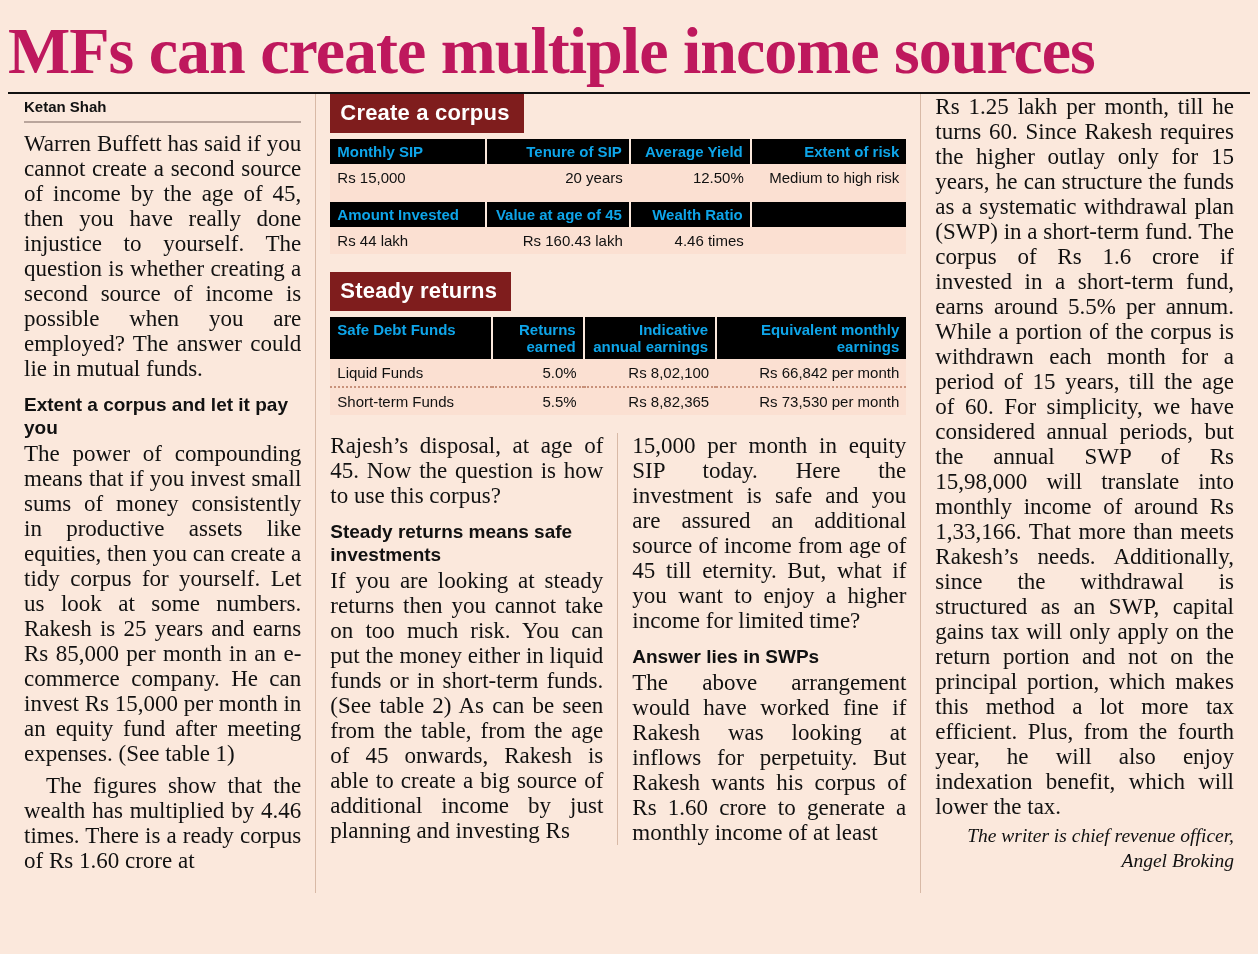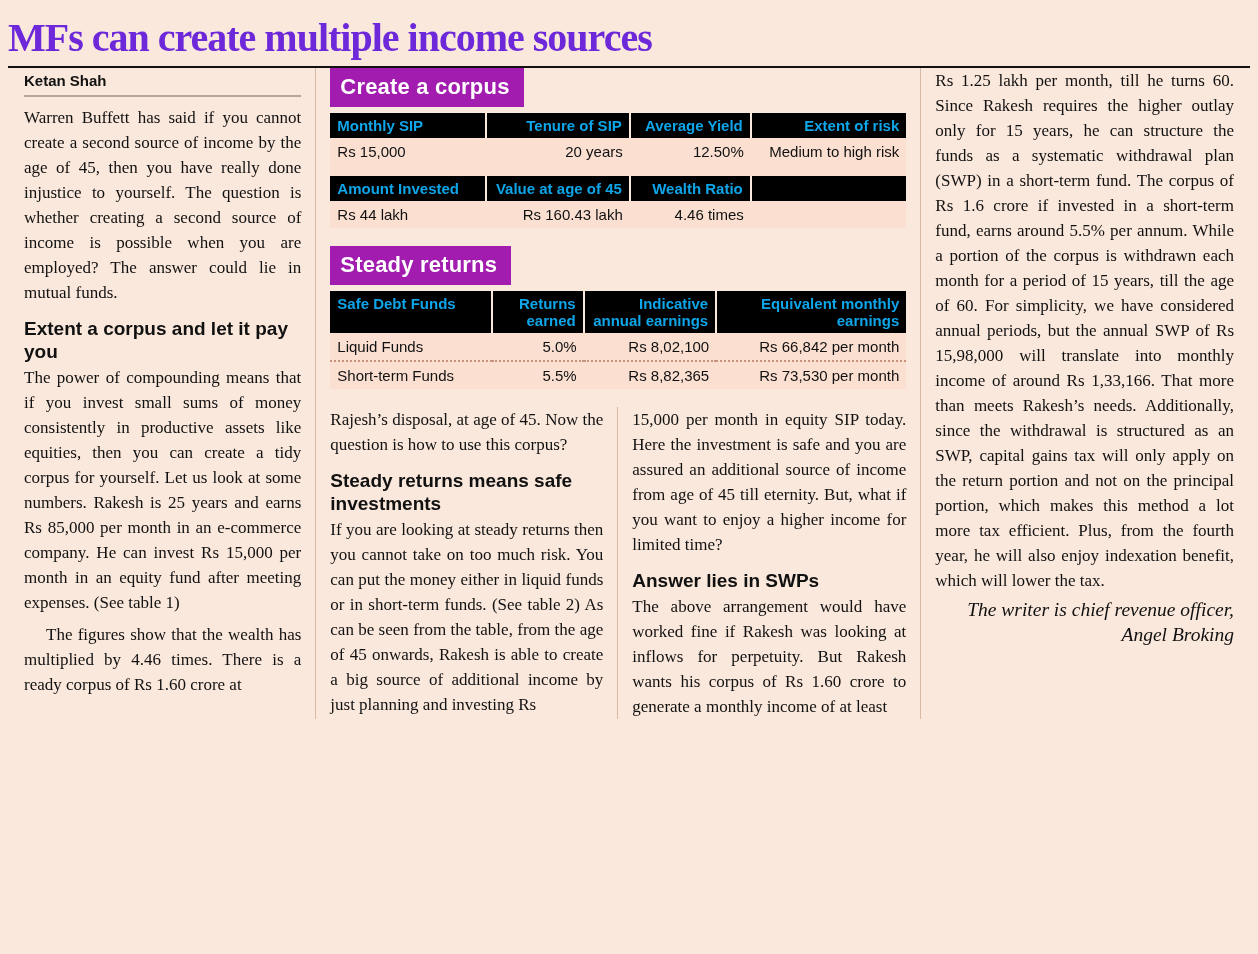--- a/index.html
+++ b/index.html
@@ -17,25 +17,25 @@
   .page {
     position: relative;
     width: 1258px;
     height: 954px;
     padding: 0;
     box-sizing: border-box;
   }
   .headline {
     font-family: "Liberation Serif", serif;
     font-weight: bold;
-    font-size: 40px;
+    font-size: 66px;
     line-height: 1.0;
     letter-spacing: -1px;
     padding: 18px 10px 6px 8px;
-    color: #6d28d9;
+    color: #be185d;
     white-space: nowrap;
   }
   .rule-top {
     border-bottom: 2px solid #111;
     margin: 2px 8px 0 8px;
   }
   .content {
     display: flex;
     padding: 0 24px;
     box-sizing: border-box;
@@ -65,21 +65,21 @@
     padding-top: 4px;
     color: #111;
   }
   .byline-sep {
     height: 2px;
     background: #b9a59c;
     margin: 6px 0 8px 0;
   }
   p.body {
     font-family: "Liberation Serif", serif;
-    font-size: 17px;
+    font-size: 23px;
     line-height: 25px;
     text-align: justify;
     margin: 0 0 0 0;
     hyphens: auto;
     -webkit-hyphens: auto;
   }
   p.body + p.body {
     margin-top: 7px;
   }
   p.indent {
@@ -100,21 +100,21 @@
     text-align: right;
     margin-top: 4px;
   }
 
   
   .table-block {
     margin-bottom: 18px;
   }
   .tbl-title {
     display: inline-block;
-    background: #a21caf;
+    background: #7f1d1d;
     color: #fff;
     font-family: "Liberation Sans", sans-serif;
     font-weight: bold;
     font-size: 22px;
     line-height: 1;
     padding: 8px 14px 9px 10px;
     margin-bottom: 6px;
     letter-spacing: 0.2px;
   }
   table.data {

